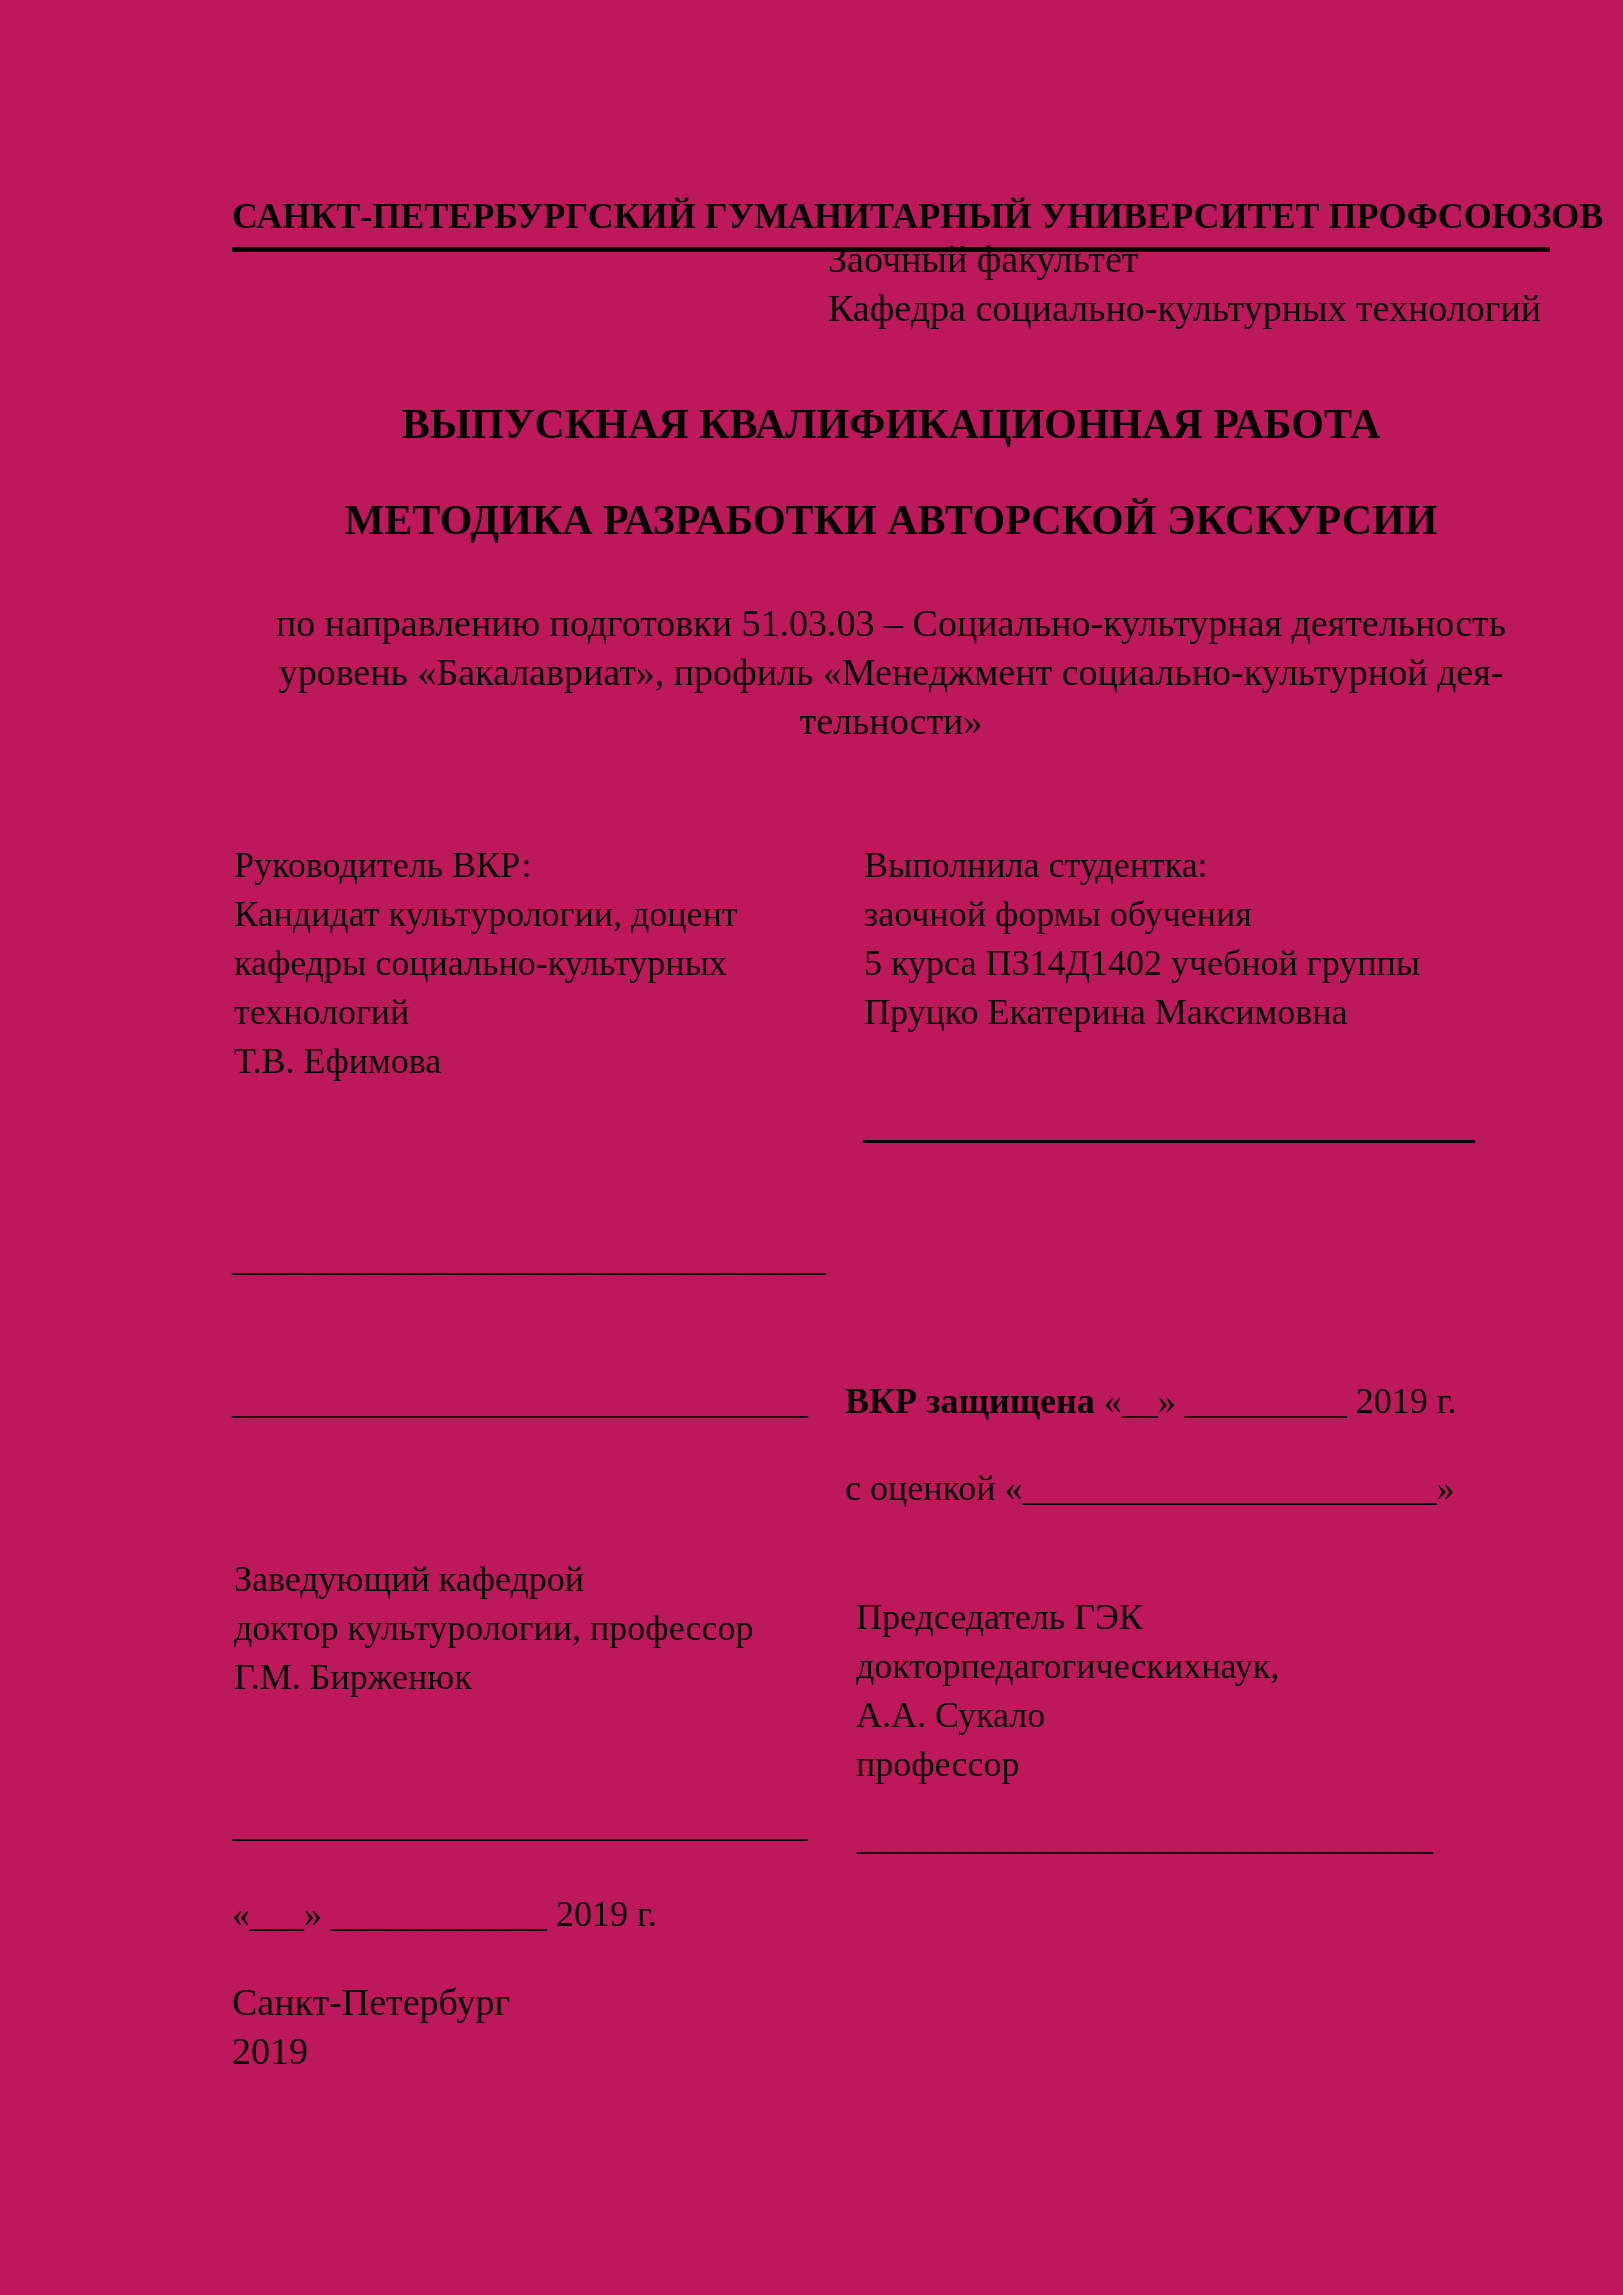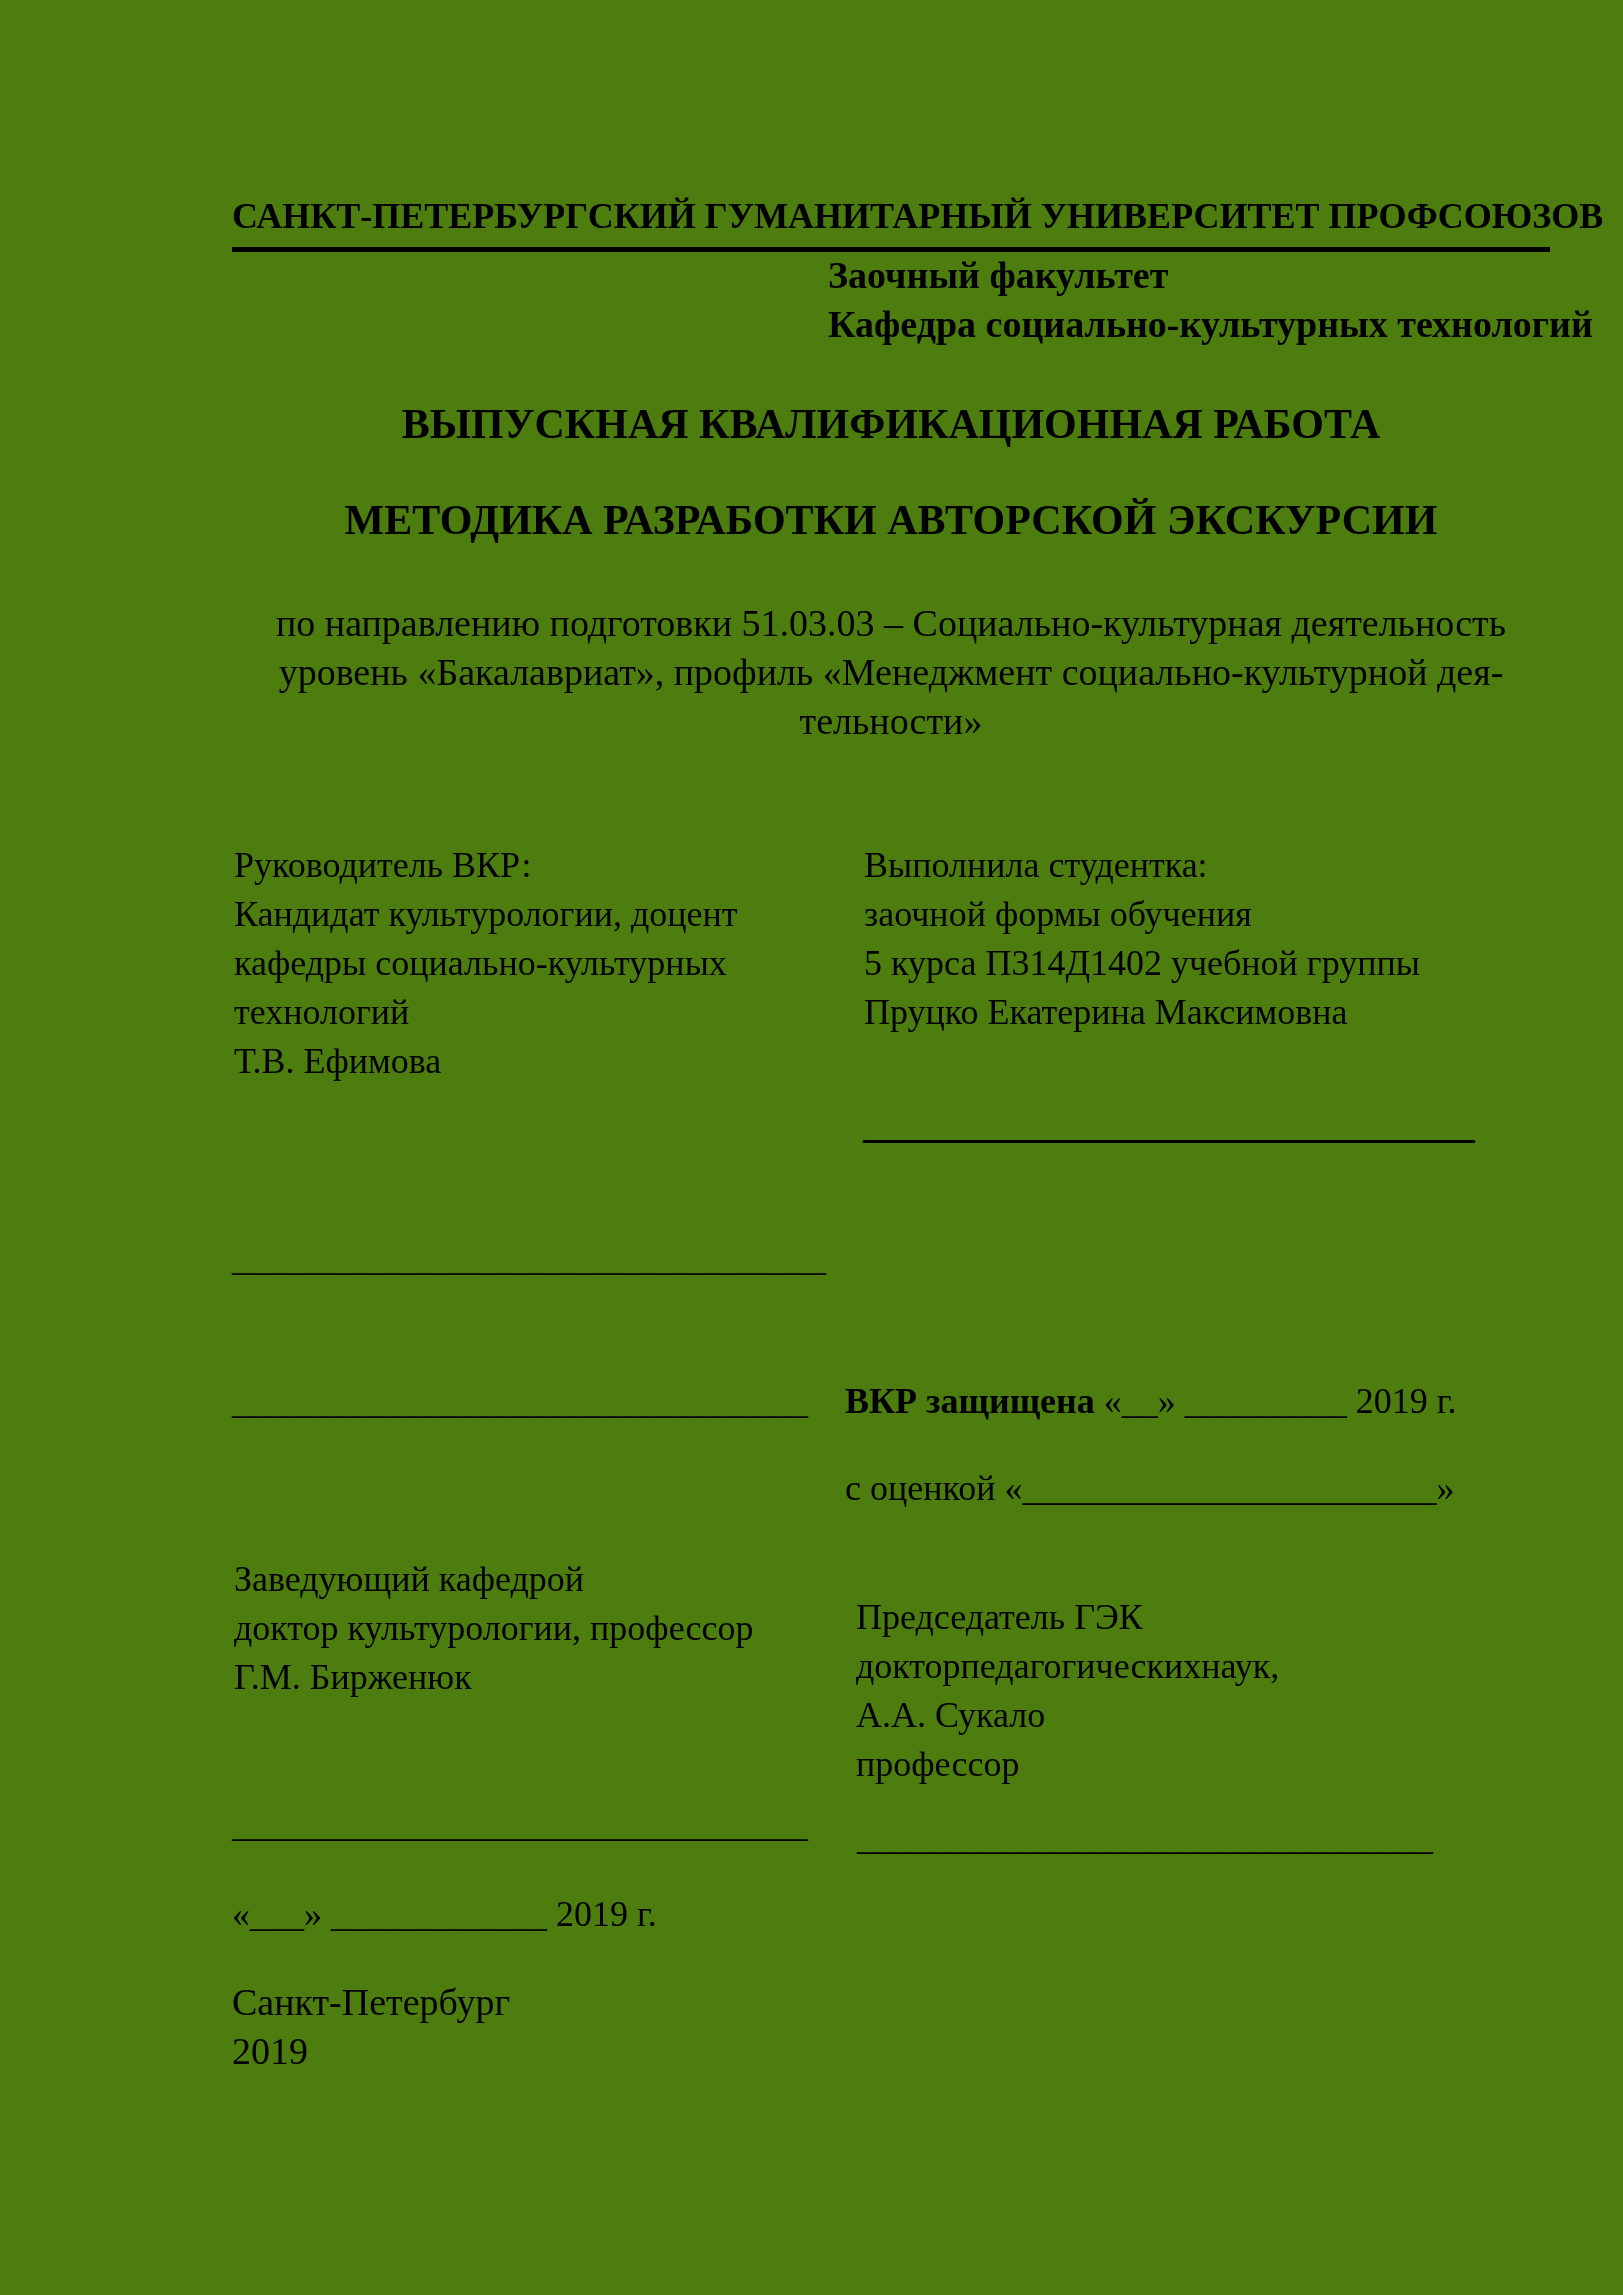--- a/index.html
+++ b/index.html
@@ -2,29 +2,29 @@
 <html style="font-size:12.6px"><head>
 <meta charset="utf-8">
 <style>
   * { margin:0; padding:0; box-sizing:border-box; }
   html,body { background:#ffffff; }
   body {
     width:1623px; height:2295px; position:relative;
     font-family:"Liberation Serif","DejaVu Serif",serif;
     color:#000000;
   }
-  .page { position:absolute; left:0; top:0; width:1623px; height:2295px; background:#4d7c0f; overflow:hidden; }
+  .page { position:absolute; left:0; top:0; width:1623px; height:2295px; background:#be185d; overflow:hidden; }
   .abs { position:absolute; white-space:nowrap; }
 
   .univ-header {
     left:232px; top:193px; width:1318px;
     text-align:center; font-weight:bold; font-size:36px; line-height:46px;
     padding-bottom:7.9px; border-bottom:5.5px solid #000;
   }
-  .faculty-block { left:828px; top:251px; font-size:38px; line-height:49px;font-weight:bold; }
+  .faculty-block { left:828px; top:235px; font-size:38px; line-height:49px; }
 
   .work-type { left:232px; top:402px; width:1318px; text-align:center; font-weight:bold; font-size:42px; line-height:44px; }
   .thesis-title { left:232px; top:498px; width:1318px; text-align:center; font-weight:bold; font-size:42px; line-height:44px; }
 
   .program { left:232px; top:599px; width:1318px; text-align:center; font-size:38px; line-height:49px; }
 
   .col { font-size:36px; line-height:49px; }
   .supervisor-col { left:234px; top:841px; width:620px; }
   .student-col { left:864px; top:841px; width:652px; }
 

